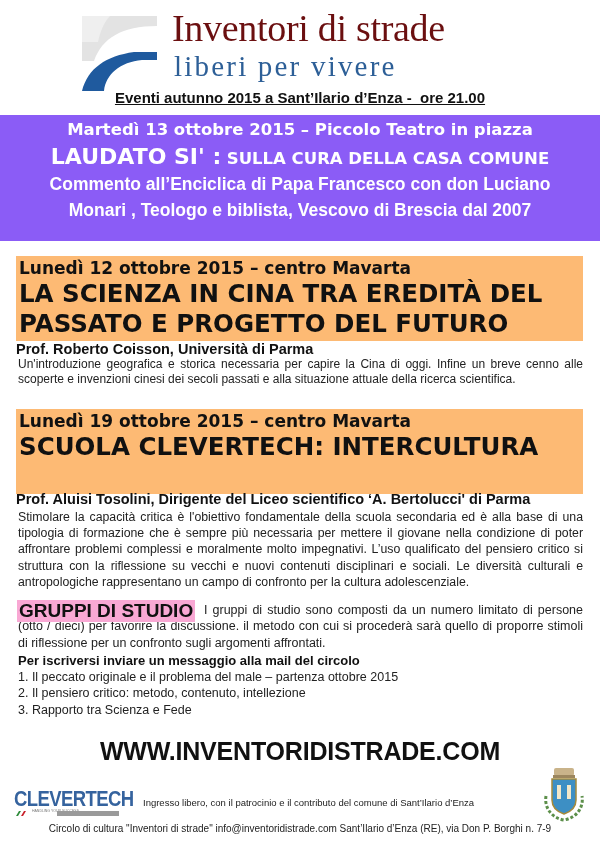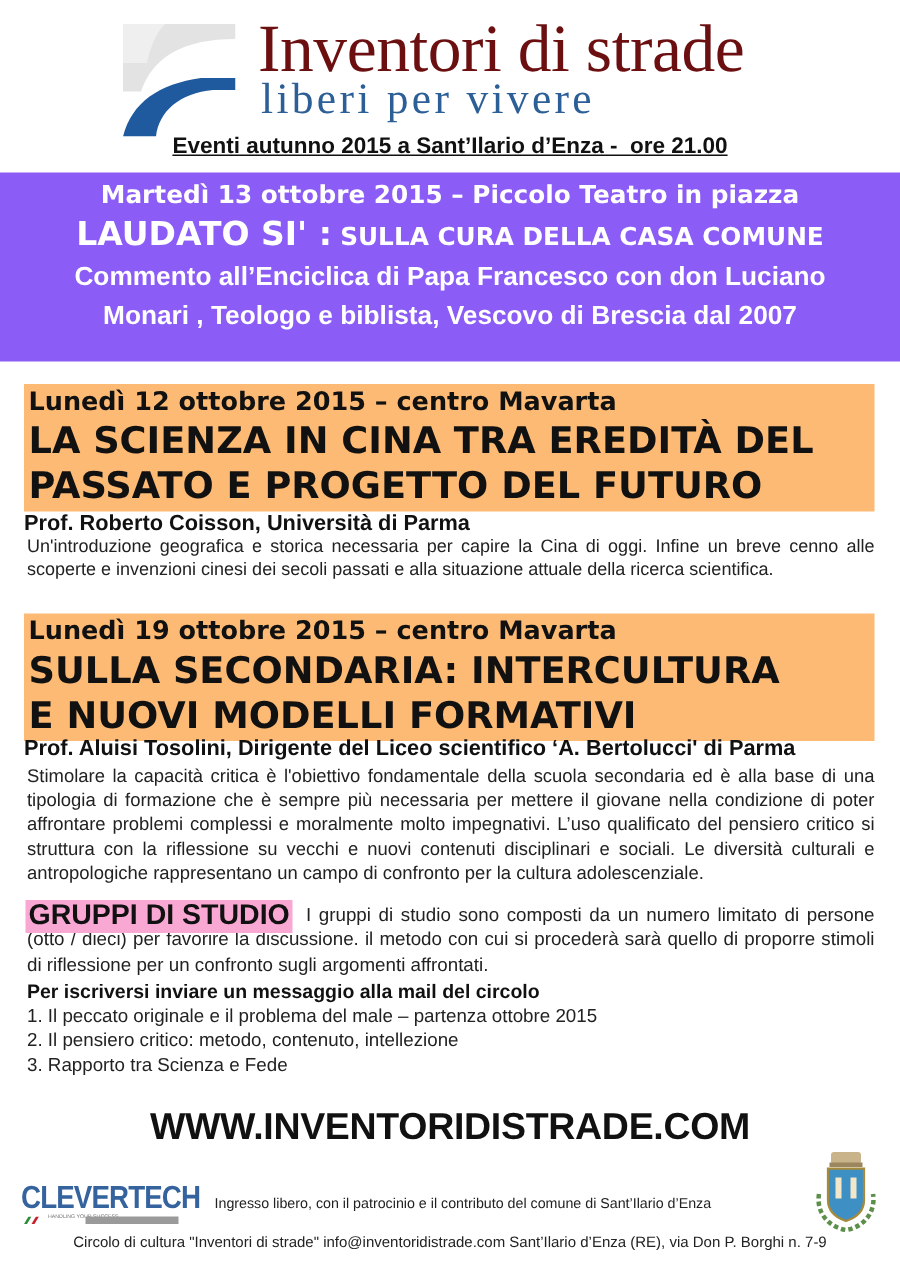--- a/index.html
+++ b/index.html
@@ -10,21 +10,21 @@
     color: #111;
     position: relative;
   }
   .abs { position: absolute; }
 
   
   .logo-mark { left: 82px; top: 16px; width: 75px; height: 75px; }
   .brand-title {
     left: 172px; top: 6px;
     font-family: "Liberation Serif", serif;
-    font-size: 45px; color: #6b0f10; letter-spacing: -0.3px;
+    font-size: 38px; color: #6b0f10; letter-spacing: -0.3px;
     white-space: nowrap;
   }
   .brand-sub {
     left: 174px; top: 50px;
     font-family: "Liberation Serif", serif;
     font-size: 29px; color: #2d5f97; letter-spacing: 2.2px;
     white-space: nowrap;
   }
   .events-line {
     left: 0; width: 600px; top: 89px; text-align: center;
@@ -113,22 +113,21 @@
 <div class="abs ev-box" style="top:256px;height:85px;">
   <div class="ev-date" style="top:2px;">Lunedì 12 ottobre 2015 – centro Mavarta</div>
   <div class="ev-title" style="top:54px;">PASSATO E PROGETTO DEL FUTURO</div>
   <div class="ev-title" style="top:24px;">LA SCIENZA IN CINA TRA EREDITÀ DEL</div>
 </div>
 <div class="abs ev-speaker" style="top:341px;">Prof. Roberto Coisson, Università di Parma</div>
 <div class="abs ev-desc" style="top:357px;">Un'introduzione geografica e storica necessaria per capire la Cina di oggi. Infine un breve cenno alle scoperte e invenzioni cinesi dei secoli passati e alla situazione attuale della ricerca scientifica.</div>
 
 <div class="abs ev-box" style="top:409px;height:85px;">
   <div class="ev-date" style="top:2px;">Lunedì 19 ottobre 2015 – centro Mavarta</div>
-  <div class="ev-title" style="top:24px;">SULLA SECONDARIA: INTERCULTURA</div>
-  <div class="ev-title" style="top:54px;">E NUOVI MODELLI FORMATIVI</div>
+  <div class="ev-title" style="top:24px;">SCUOLA CLEVERTECH: INTERCULTURA</div>
 </div>
 <div class="abs ev-speaker" style="top:491px;font-size:14.5px;">Prof. Aluisi Tosolini, Dirigente del Liceo scientifico ‘A. Bertolucci' di Parma</div>
 <div class="abs ev-desc" style="top:509px;font-size:12.3px;line-height:16.2px;">Stimolare la capacità critica è l'obiettivo fondamentale della scuola secondaria ed è alla base di una tipologia di formazione che è sempre più necessaria per mettere il giovane nella condizione di poter affrontare problemi complessi e moralmente molto impegnativi. L’uso qualificato del pensiero critico si struttura con la riflessione su vecchi e nuovi contenuti disciplinari e sociali. Le diversità culturali e antropologiche rappresentano un campo di confronto per la cultura adolescenziale.</div>
 
 <div class="abs gr-intro">I gruppi di studio sono composti da un numero limitato di persone (otto / dieci) per favorire la discussione. il metodo con cui si procederà sarà quello di proporre stimoli di riflessione per un confronto sugli argomenti affrontati.</div>
 <div class="abs gr-head">GRUPPI DI STUDIO</div>
 <div class="abs gr-cta">Per iscriversi inviare un messaggio alla mail del circolo</div>
 <ul class="abs gr-list">
   <li>1. Il peccato originale e il problema del male – partenza ottobre 2015</li>
   <li>2. Il pensiero critico: metodo, contenuto, intellezione</li>

